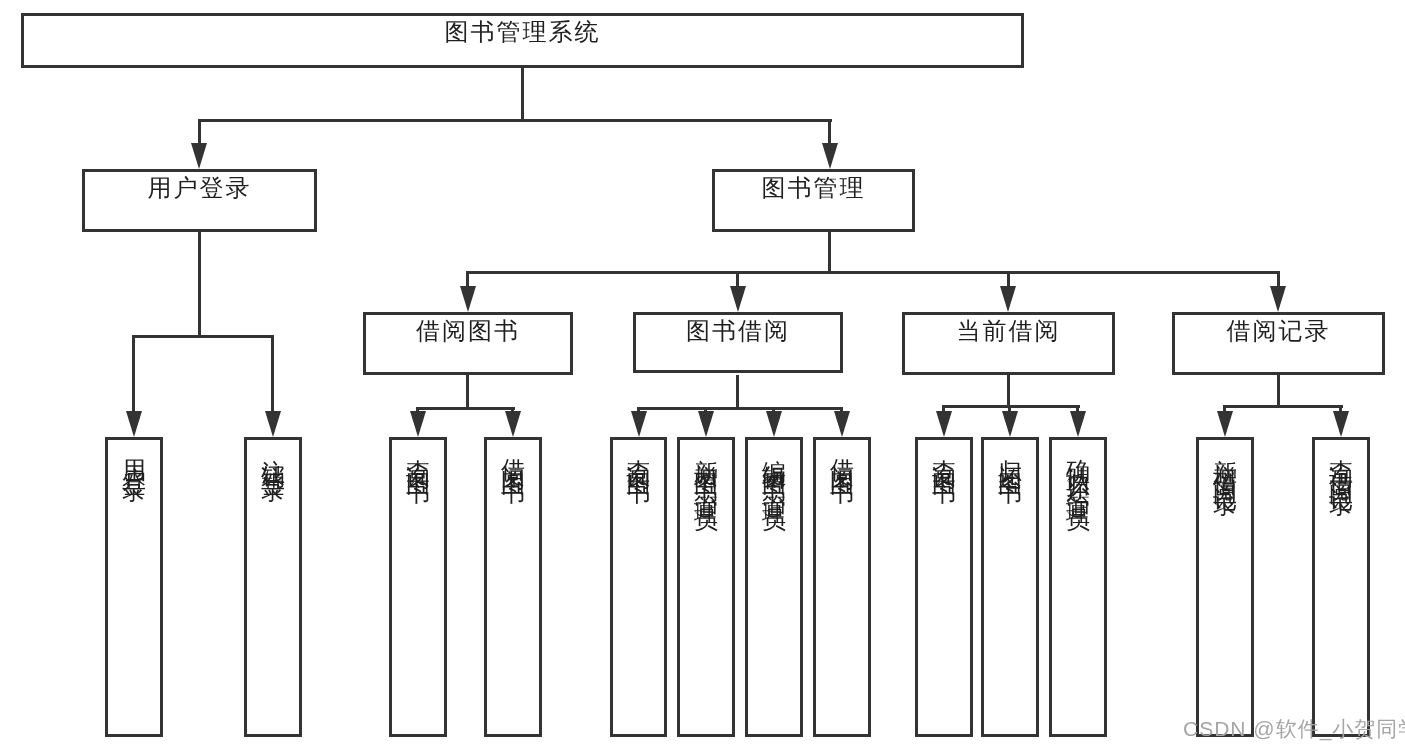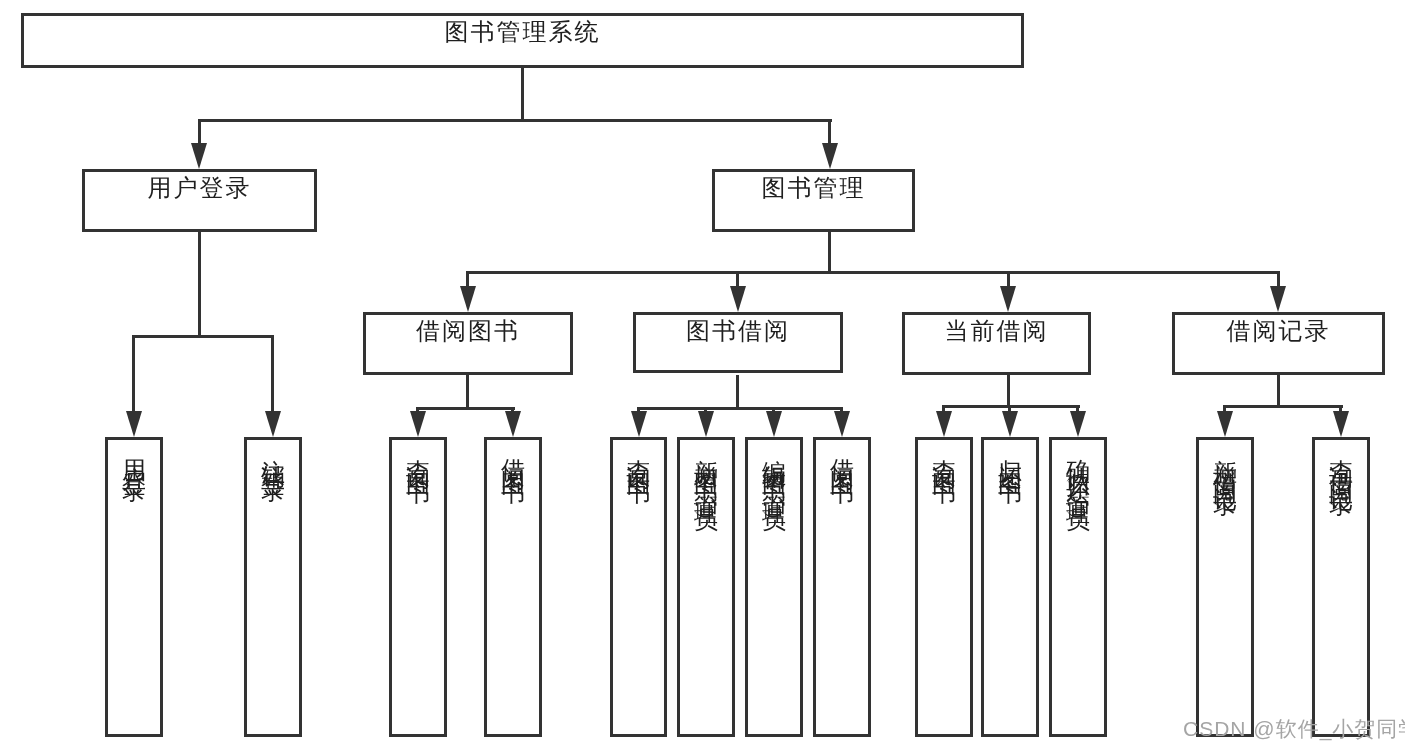--- a/index.html
+++ b/index.html
@@ -107,21 +107,21 @@
   <div class="box" style="left:712px; top:169px; width:203px; height:63px">
     <span class="htext">图书管理</span>
   </div>
 
   <div class="box" style="left:363px; top:312px; width:210px; height:63px">
     <span class="htext">借阅图书</span>
   </div>
   <div class="box" style="left:633px; top:312px; width:210px; height:61px">
     <span class="htext">图书借阅</span>
   </div>
-  <div class="box" style="left:902px; top:312px; width:189px; height:63px">
+  <div class="box" style="left:902px; top:312px; width:213px; height:63px">
     <span class="htext">当前借阅</span>
   </div>
   <div class="box" style="left:1172px; top:312px; width:213px; height:63px">
     <span class="htext">借阅记录</span>
   </div>
 
   <div class="box" style="left:105px; top:437px; width:58px; height:300px">
     <span class="vtext">用户登录</span>
   </div>
   <div class="box" style="left:244px; top:437px; width:58px; height:300px">

